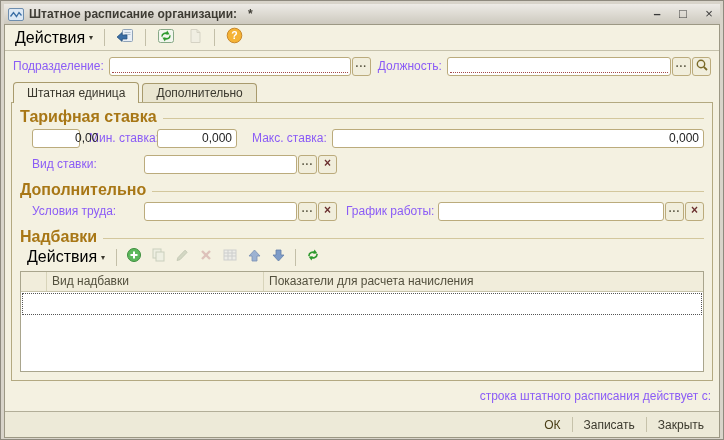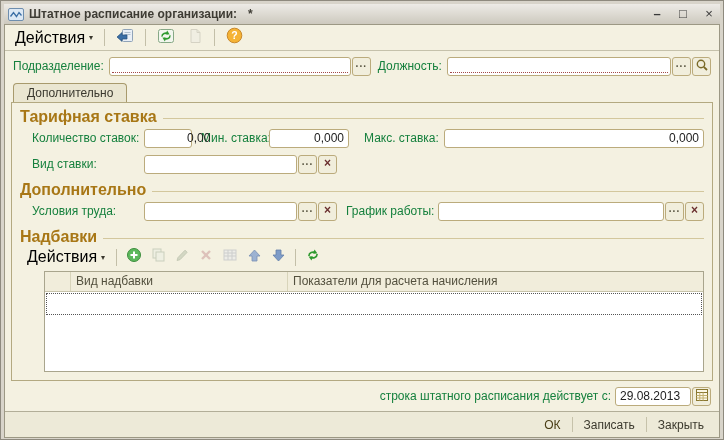--- a/index.html
+++ b/index.html
@@ -24,21 +24,21 @@
   
   .toolbar { height:26px; border-bottom:1px solid #C5C1AB; display:flex; align-items:center; padding:0 5px; gap:2px; flex:none; }
   .tbtn { display:flex; align-items:center; gap:4px; height:21px; padding:0 4px; border:1px solid transparent; border-radius:2px; }
   .tbtn .lbl { font-size:16px; color:#000000; }
   .arr { font-size:8px; color:#3A382E; }
   .tsep { width:1px; height:17px; background:#C3BFA8; margin:0 4px; flex:none; }
   .dis { opacity:.55; }
 
   
   .fieldrow { height:30px; display:flex; align-items:center; padding:0 8px; flex:none; }
-  .flabel { font-size:12px; color:#15803d; white-space:nowrap; }
+  .flabel { font-size:12px; color:#8b5cf6; white-space:nowrap; }
   .input { background:#fff; border:1px solid #BBAB7C; border-radius:3px; height:19px; display:flex;
            align-items:center; padding:0 4px; font-size:12px; color:#222; position:relative; }
   .input.req::after { content:""; position:absolute; left:2px; right:2px; bottom:2px; border-bottom:1px dotted #A34A4A; }
   .num { margin-left:auto; }
   .sbtn { width:19px; height:19px; flex:none; background:#F1EEDC; border:1px solid #BBAB7C; border-radius:3px;
           display:flex; align-items:center; justify-content:center; font-size:10px; font-weight:bold;
           color:#55523E; margin-left:1px; line-height:10px; }
   .sbtn .dots { letter-spacing:1px; margin-top:-4px; }
   .sbtn .xg { font-size:12px; color:#6B2F2F; margin-top:-2px; }
 
@@ -58,21 +58,21 @@
   .frow { display:flex; align-items:center; height:26px; padding-left:12px; flex:none; }
   .w112 { width:112px; flex:none; }
   .w80  { width:80px; flex:none; }
   .w68  { width:68px; flex:none; }
 
   
   .ntoolbar { height:24px; display:flex; align-items:center; gap:2px; padding-left:2px; flex:none; }
   .ibtn { width:22px; height:20px; display:flex; align-items:center; justify-content:center; border-radius:2px; }
 
   
-  .table { flex:1; margin-top:2px; border:1px solid #A9A58D; background:#fff; display:flex; flex-direction:column; min-height:0;margin-left:24px; }
+  .table { flex:1; margin-top:2px; border:1px solid #A9A58D; background:#fff; display:flex; flex-direction:column; min-height:0; }
   .thead { display:flex; height:20px; background:#F1EDDB; border-bottom:1px solid #C8C4AB; flex:none; }
   .th { font-size:12px; color:#53503E; padding:2px 5px; border-right:1px solid #D8D4BA; white-space:nowrap; overflow:hidden; }
   .th.c0 { width:26px; flex:none; }
   .th.c1 { width:217px; flex:none; }
   .th.c2 { flex:1; border-right:none; }
   .tbody { flex:1; background:#fff; padding:1px; }
   .focusrow { height:22px; border:1px dotted #555; }
 
   
   .daterow { height:30px; display:flex; align-items:center; justify-content:flex-end; gap:4px; padding:0 8px; flex:none; }
@@ -172,33 +172,35 @@
         <span>
           <svg width="14" height="14">
               <circle cx="6" cy="6" r="3.7" fill="none" stroke="#7A6A28" stroke-width="1.4"></circle>
               <line x1="8.8" y1="8.8" x2="12" y2="12" stroke="#7A6A28" stroke-width="1.8"></line>
             </svg>
         </span>
       </div>
     </div>
 
     <div class="tabs">
+      <div class="tab active">
+          <span>Штатная единица</span>
+        </div>
       <div class="tab">
           <span>Дополнительно</span>
         </div>
     </div>
 
     <div class="panel">
 
       <div class="ghead">
         <span class="gt">Тарифная ставка</span>
         <span class="gline"></span>
       </div>
       <div class="frow">
-        <span class="flabel w112">Количество ставок:</span>
         <div class="input" style="width:44px;padding-left:42px;">
           <span class="num">0,00</span>
         </div>
         <span class="flabel w68" style="margin-left:9px;">Мин. ставка:</span>
         <div class="input" style="width:80px;">
           <span class="num">0,000</span>
         </div>
         <span class="flabel w80" style="margin-left:15px;">Макс. ставка:</span>
         <div class="input" style="flex:1;">
           <span class="num">0,000</span>
@@ -332,37 +334,20 @@
           <div class="th c2">Показатели для расчета начисления</div>
         </div>
         <div class="tbody">
           <div class="focusrow"></div>
         </div>
       </div>
     </div>
 
     <div class="daterow">
       <span class="flabel">строка штатного расписания действует с:</span>
-      <div style="display:flex; align-items:center;">
-        <div class="input dateinput">
-          <span>29.08.2013</span>
-        </div>
-        <div class="sbtn">
-          <span>
-            <svg width="14" height="14">
-                <rect x="1.5" y="1.5" width="11" height="11" fill="#FBF7E6" stroke="#8A7830"></rect>
-                <line x1="1.5" y1="4.5" x2="12.5" y2="4.5" stroke="#8A7830"></line>
-                <line x1="4.8" y1="4.5" x2="4.8" y2="12.5" stroke="#C2B070"></line>
-                <line x1="8.1" y1="4.5" x2="8.1" y2="12.5" stroke="#C2B070"></line>
-                <line x1="1.5" y1="7.5" x2="12.5" y2="7.5" stroke="#C2B070"></line>
-                <line x1="1.5" y1="10" x2="12.5" y2="10" stroke="#C2B070"></line>
-              </svg>
-          </span>
-        </div>
-      </div>
     </div>
 
     <div class="btnbar">
       <div class="fbtn ok">ОК</div>
       <div class="fsep"></div>
       <div class="fbtn">Записать</div>
       <div class="fsep"></div>
       <div class="fbtn">Закрыть</div>
     </div>
 

